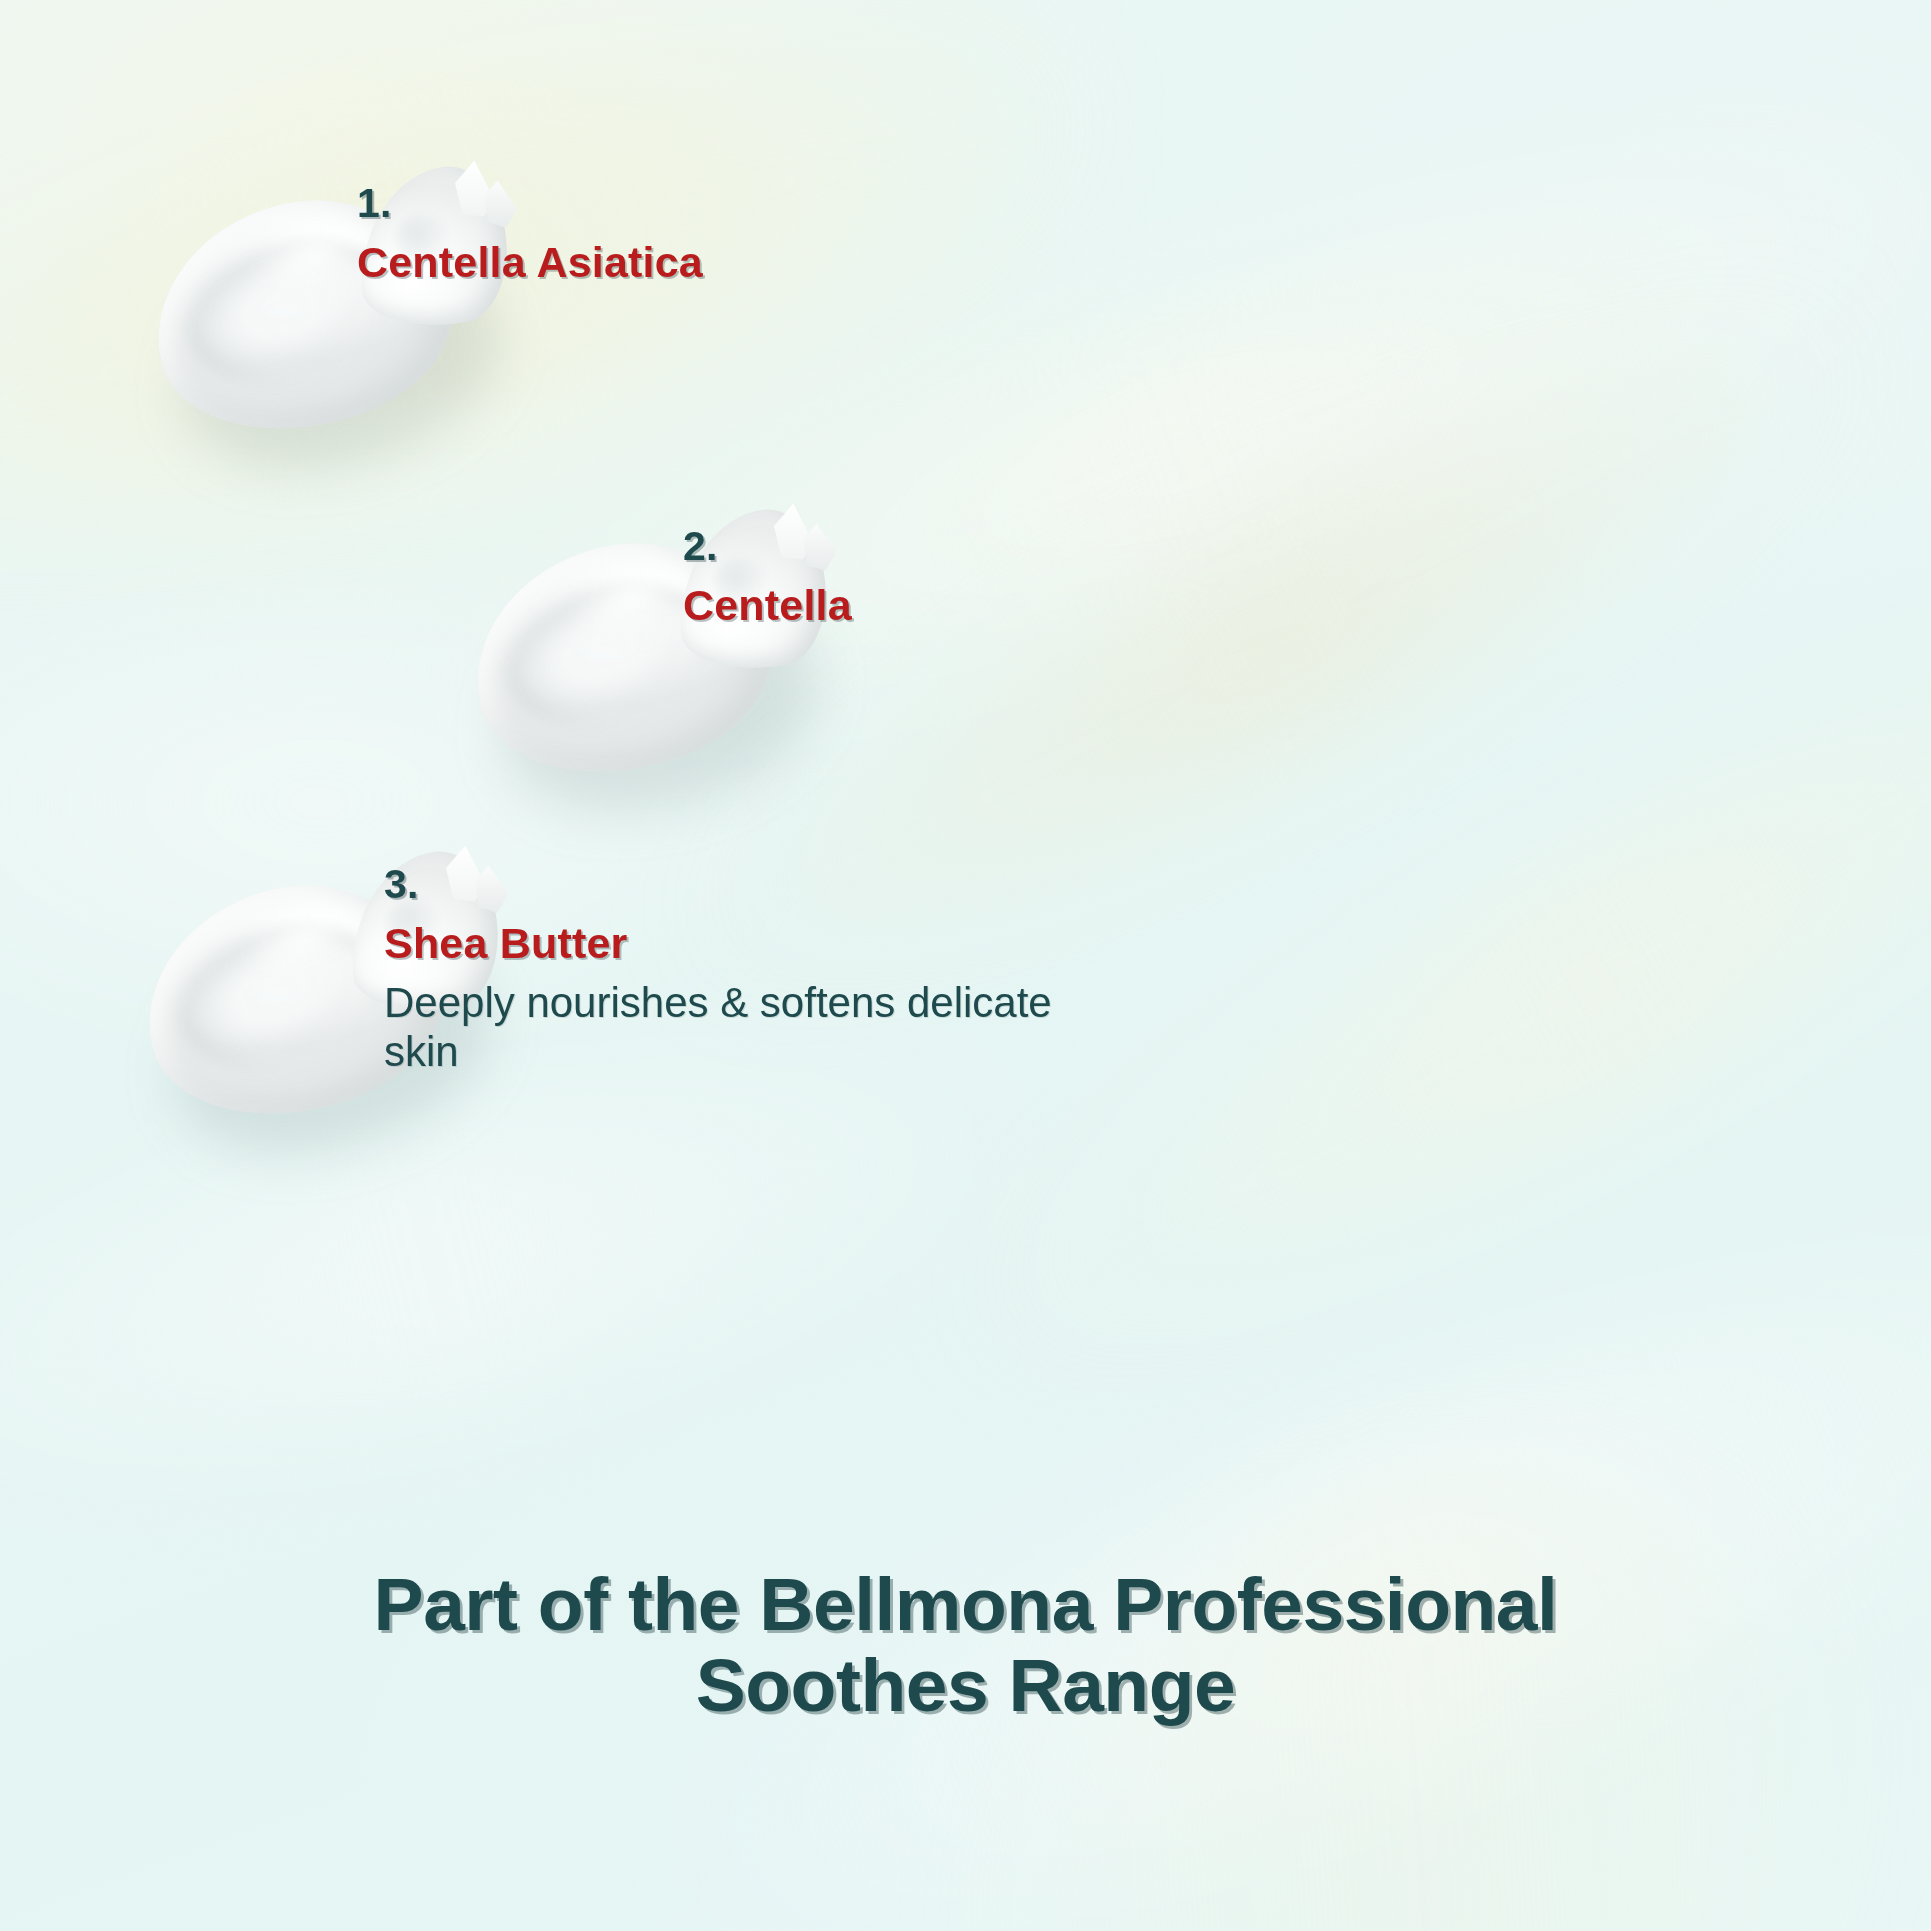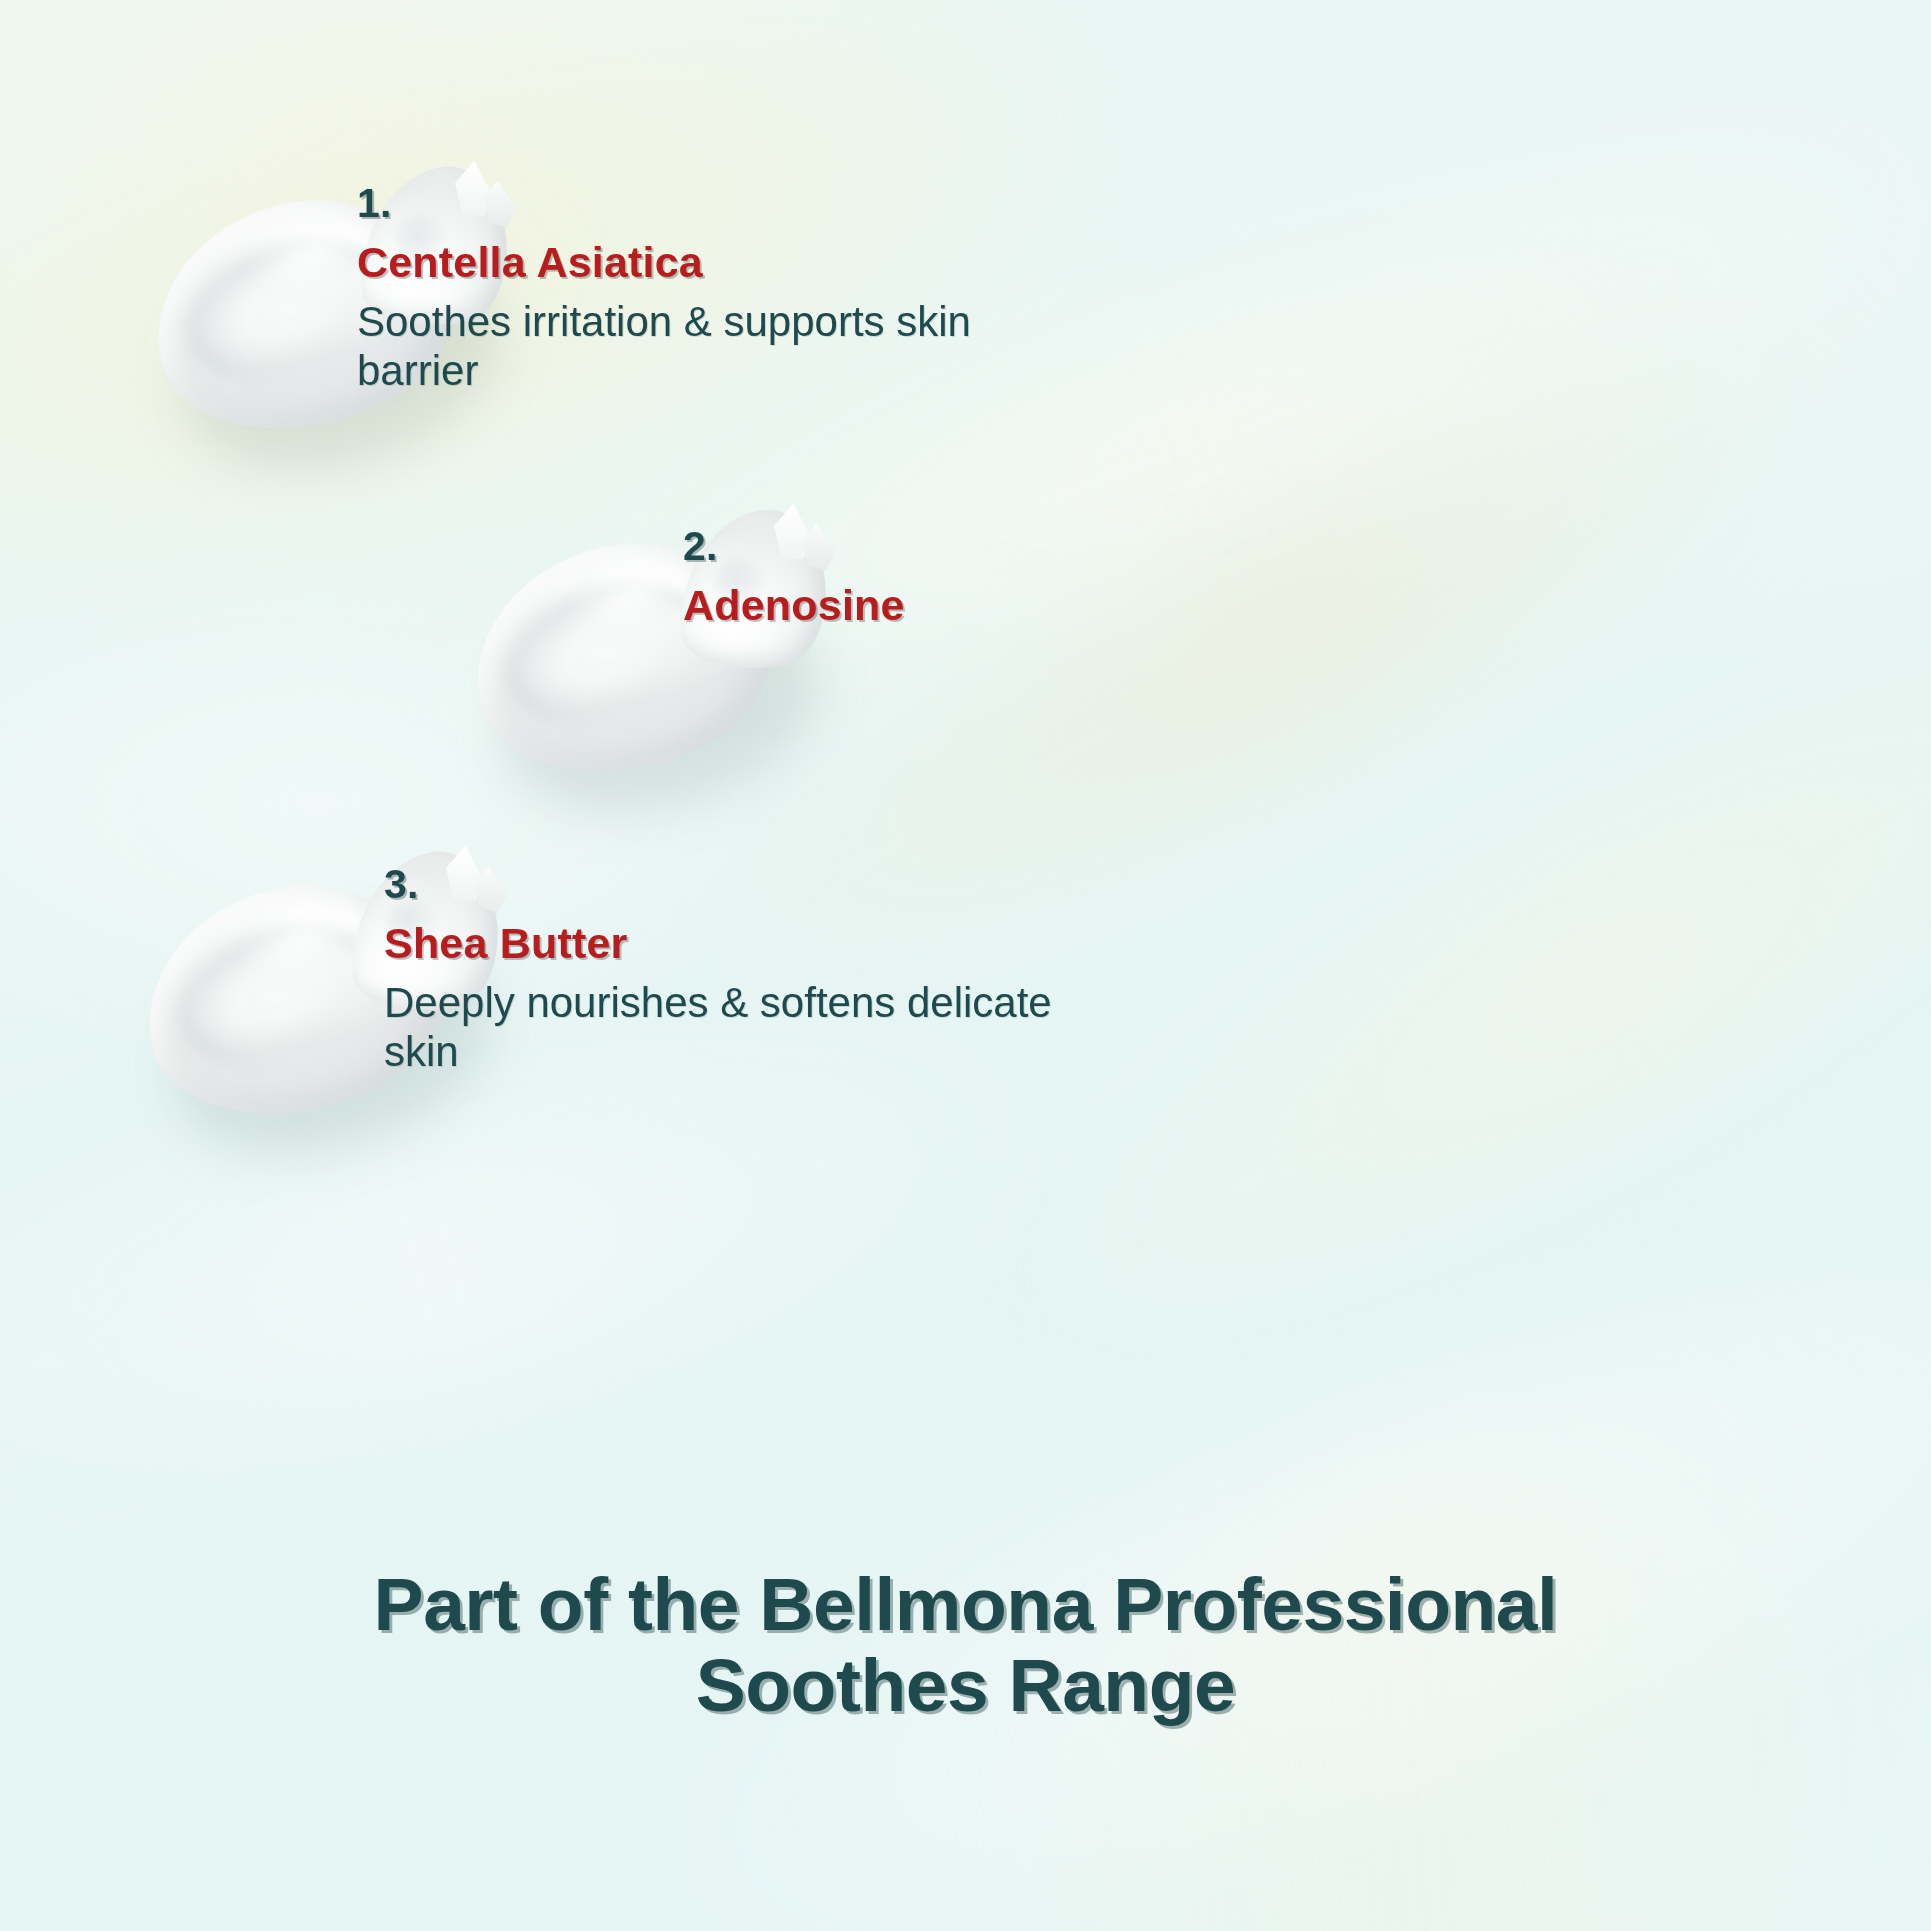--- a/index.html
+++ b/index.html
@@ -219,38 +219,37 @@
     <div class="peak"></div>
     <div class="notch"></div>
     <div class="tip"></div>
     <div class="tip2"></div>
     <div class="gloss"></div>
   </div>
 
   <div class="item" style="left:357px; top:183px; width:734px;">
     <div class="num">1.</div>
     <div class="name">Centella Asiatica</div>
-    <div class="desc">Soothes irritation &amp; supports skin barrier</div>
   </div>
 
   <div class="dollop" style="left:473px; top:512px; width:367px; height:280px;">
     <div class="shadow"></div>
     <div class="body"></div>
     <div class="ring"></div>
     <div class="ring2"></div>
     <div class="peak"></div>
     <div class="notch"></div>
     <div class="tip"></div>
     <div class="tip2"></div>
     <div class="gloss"></div>
   </div>
 
   <div class="item" style="left:683px; top:526px; width:734px;">
     <div class="num">2.</div>
-    <div class="name">Adenosine</div>
+    <div class="name">Centella</div>
   </div>
 
   <div class="dollop" style="left:145px; top:854px; width:367px; height:280px;">
     <div class="shadow"></div>
     <div class="body"></div>
     <div class="ring"></div>
     <div class="ring2"></div>
     <div class="peak"></div>
     <div class="notch"></div>
     <div class="tip"></div>

